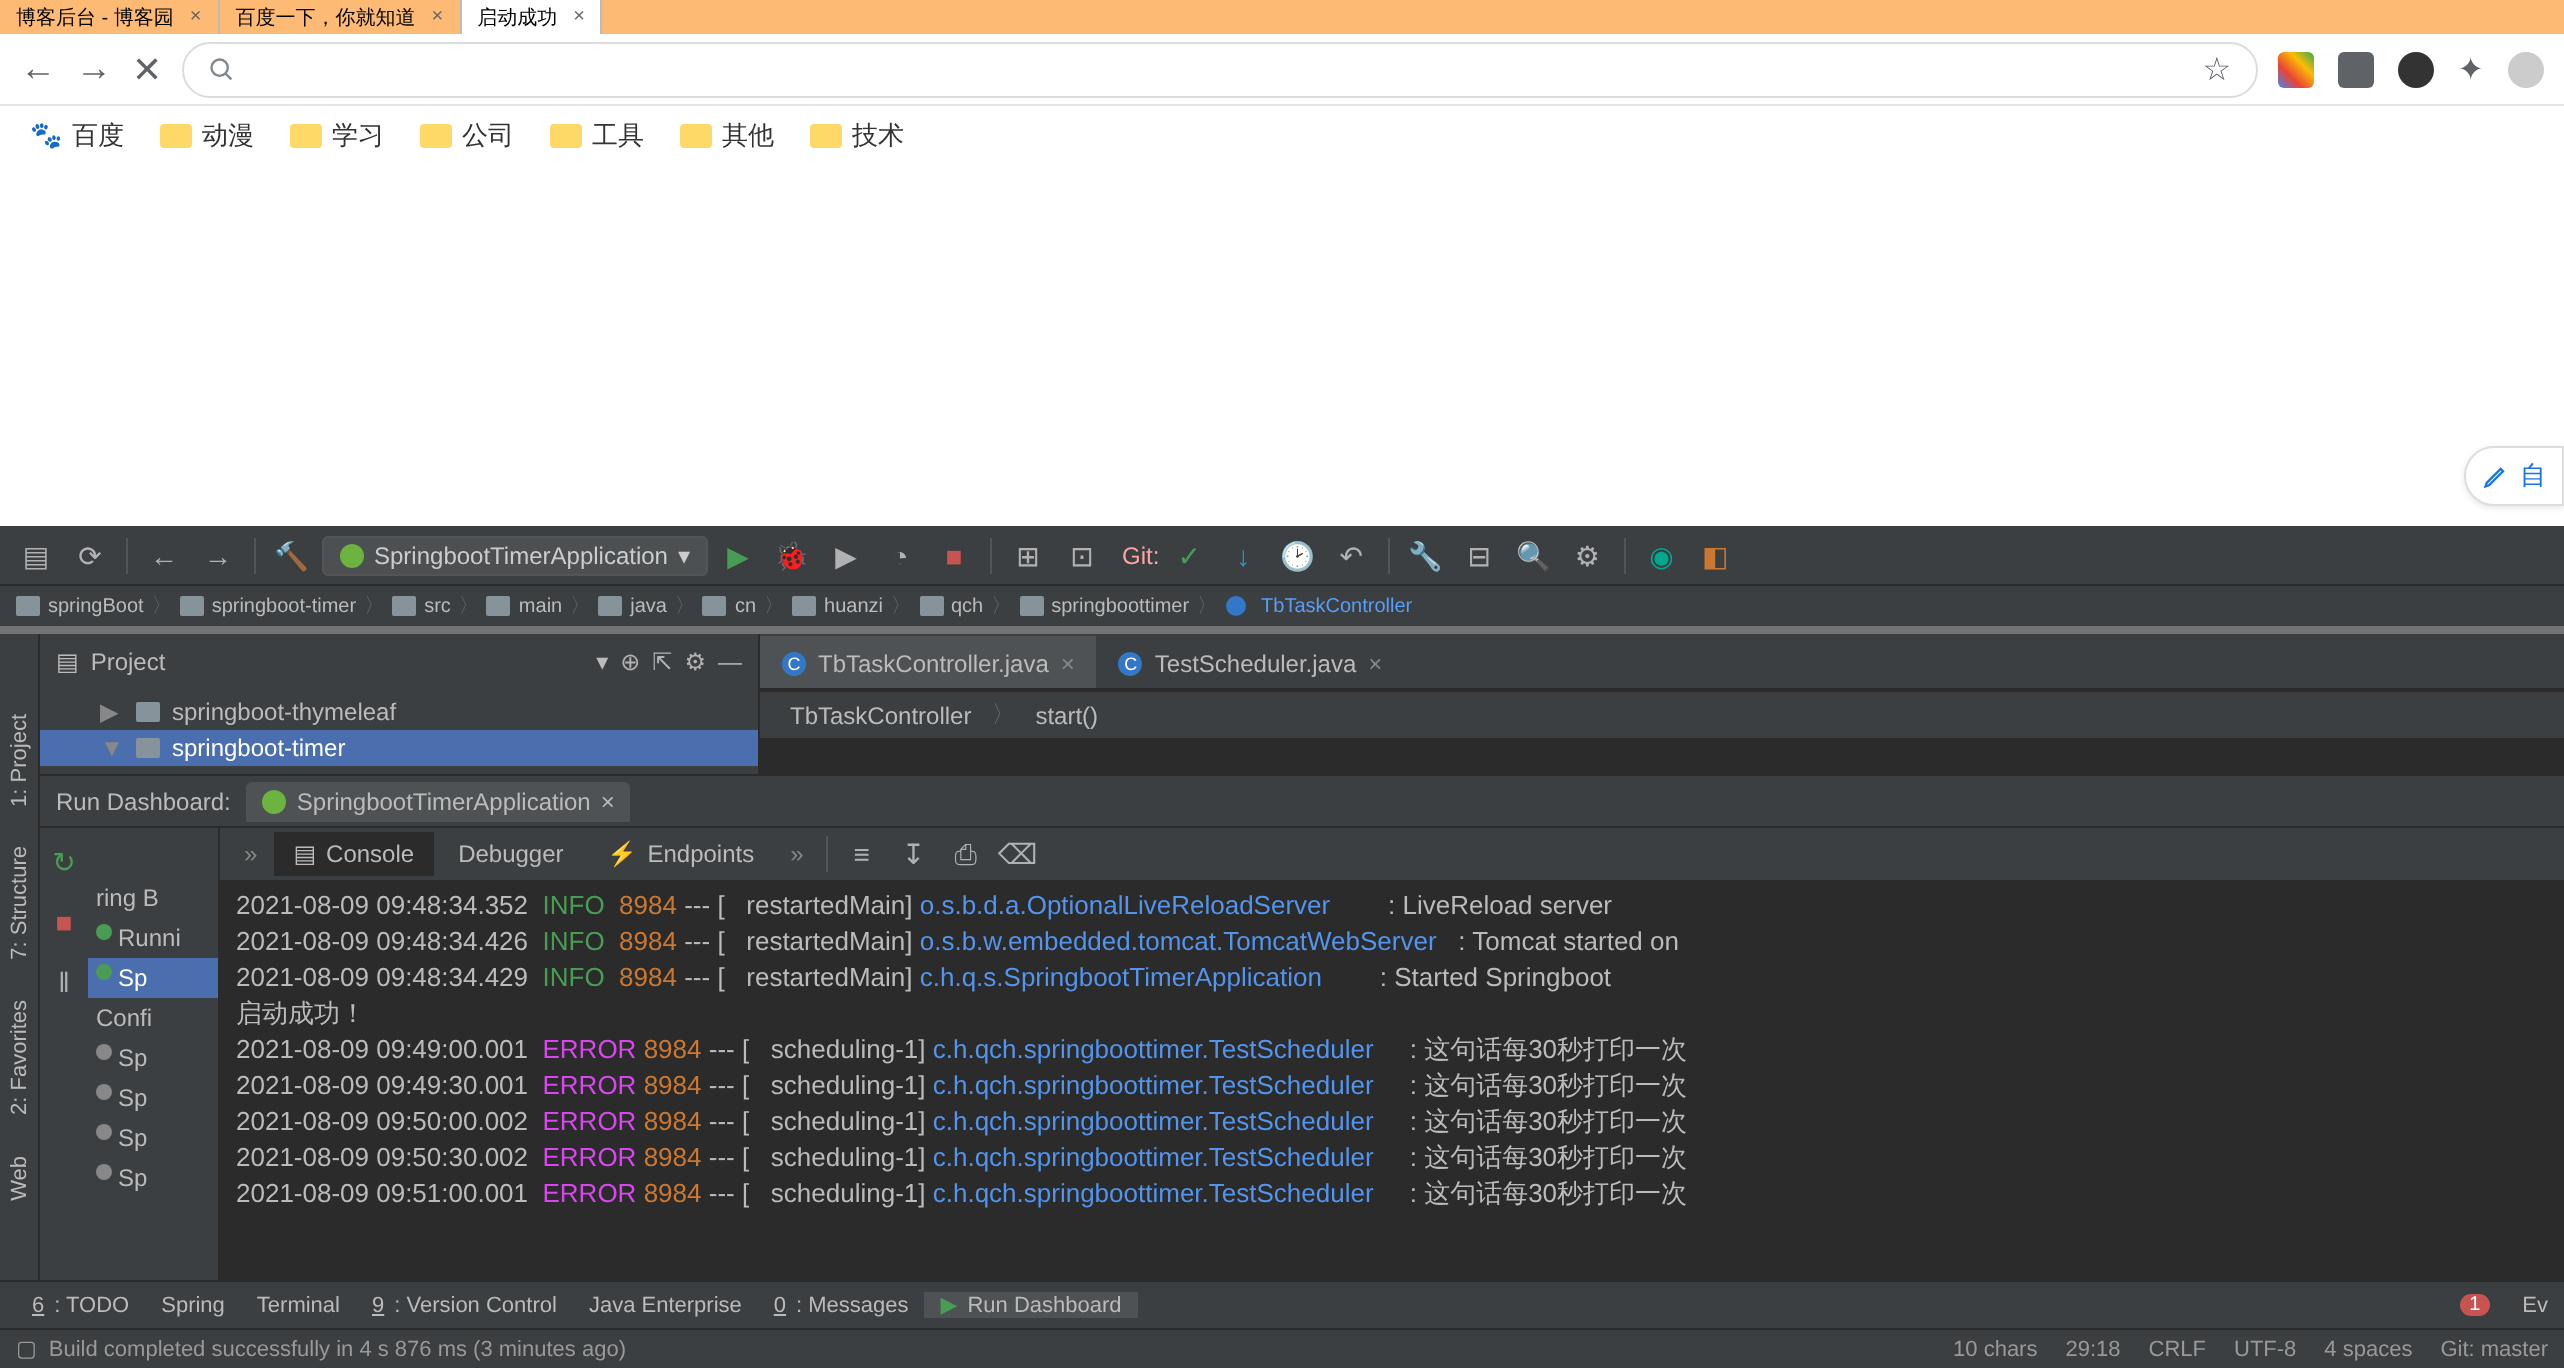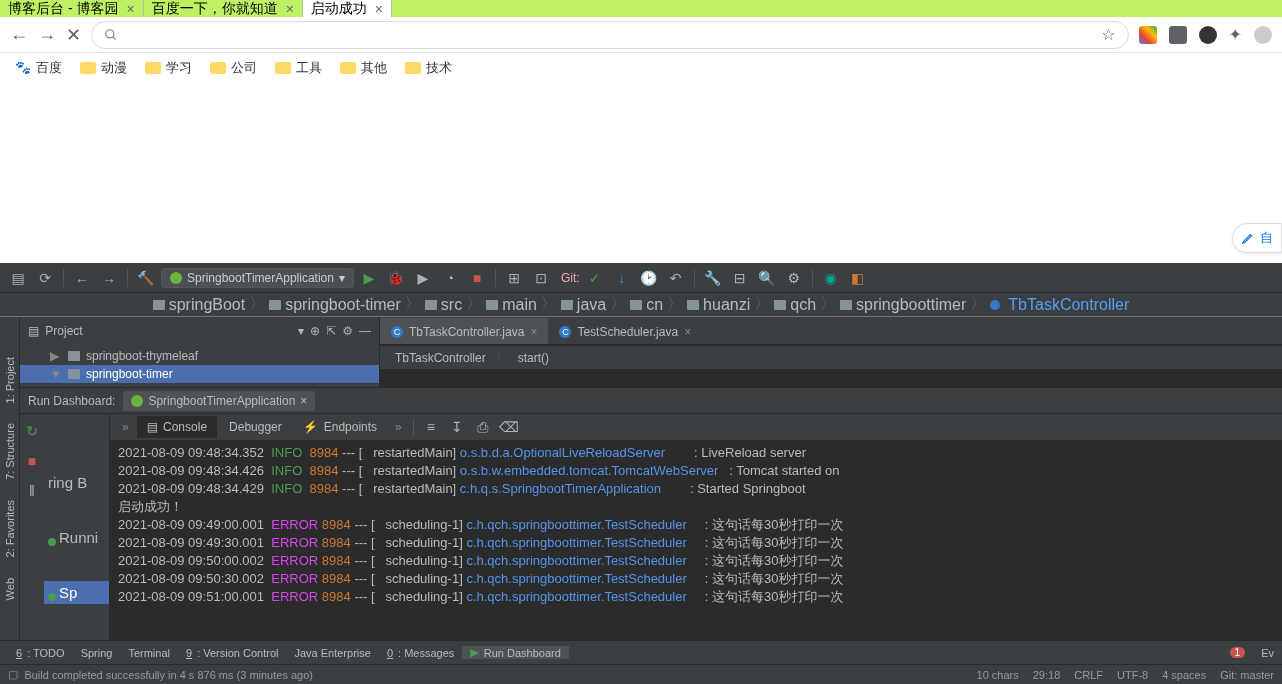--- a/index.html
+++ b/index.html
@@ -1,19 +1,19 @@
 <!DOCTYPE html>
 <html><head>
 <meta charset="utf-8">
 <style>
 * { margin: 0; padding: 0; box-sizing: border-box; font-family: "Segoe UI", Arial, sans-serif; }
 body { width: 1282px; height: 684px; overflow: hidden; background: #fff; display: flex; flex-direction: column; }
 
 
-.browser-tabs { height: 17px; background: #bef264; display: flex; align-items: center; font-size: 14px; overflow:hidden;}
+.browser-tabs { height: 17px; background: #fdba74; display: flex; align-items: center; font-size: 10px; overflow:hidden;}
 .btab { display:flex; align-items:center; padding:0 8px; height:100%; border-right:1px solid #bbb; }
 .btab .x { margin-left:8px; color:#666; cursor:pointer;}
 .btab.active { background:#fff;}
 .browser-nav { height: 36px; background:#fff; display:flex; align-items:center; padding:0 10px; gap:10px; border-bottom:1px solid #e5e5e5;}
 .nav-icon { color:#5f6368; font-size:18px; cursor:pointer; display:flex; align-items:center;}
 .omnibox { flex:1; height:28px; border:1px solid #dadce0; border-radius:14px; display:flex; align-items:center; padding:0 12px; color:#80868b;}
 .omnibox svg { margin-right:8px;}
 .ext-icons { display:flex; gap:12px; align-items:center;}
 .ext-ic { width:18px; height:18px; border-radius:3px;}
 .bookmarks { height:30px; background:#fff; display:flex; align-items:center; padding:0 15px; gap:18px; font-size:13px; color:#333;}
@@ -28,21 +28,21 @@
 .ide { flex:1; background:#3c3f41; color:#bbb; display:flex; flex-direction:column; font-size:12px; overflow:hidden;}
 .ide-toolbar { height:30px; background:#3c3f41; border-bottom:1px solid #2b2b2b; display:flex; align-items:center; padding:0 6px; gap:3px;}
 .tb-btn { width:24px; height:24px; display:flex; align-items:center; justify-content:center; color:#afb1b3; cursor:pointer; font-size:14px;}
 .tb-btn.green { color:#499c54;}
 .tb-btn.red { color:#c75450;}
 .tb-sep { width:1px; height:18px; background:#555; margin:0 3px;}
 .run-config { background:#4c5052; border:1px solid #555; border-radius:3px; padding:2px 8px; display:flex; align-items:center; gap:5px; color:#ccc;}
 .spring-ic { width:12px; height:12px; background:#6db33f; border-radius:50%;}
 .git-label { color:#fca5a5; margin-left:5px;}
 
-.breadcrumbs { height:24px; background:#3c3f41; border-bottom:1px solid #737373; display:flex; align-items:center; padding:0 8px; gap:4px; font-size:16px;justify-content:center;}
+.breadcrumbs { height:24px; background:#3c3f41; border-bottom:4px solid #737373; display:flex; align-items:center; padding:0 8px; gap:4px; font-size:10px;}
 .crumb { display:flex; align-items:center; gap:4px; color:#bbb;}
 .crumb.link { color:#589df6;}
 .crumb-sep { color:#666;}
 .fld-ic { width:12px; height:10px; background:#87939a; border-radius:1px;}
 
 .ide-body { flex:1; display:flex; overflow:hidden;}
 .side-tabs { width:20px; background:#3c3f41; border-right:1px solid #2b2b2b; display:flex; flex-direction:column; align-items:center; padding-top:30px;}
 .side-tab { writing-mode:vertical-rl; transform:rotate(180deg); padding:10px 2px; font-size:11px; color:#bbb; cursor:pointer;}
 
 .main-cols { flex:1; display:flex; flex-direction:column; overflow:hidden;}
@@ -68,21 +68,21 @@
 .cmt { color:#629755;}
 .editor-bc { height:24px; background:#3c3f41; border-top:1px solid #2b2b2b; display:flex; align-items:center; padding:0 15px; gap:10px; color:#bbb; font-size:12px;}
 
 .run-dash { flex:1; display:flex; flex-direction:column; background:#2b2b2b; overflow:hidden;}
 .rd-header { height:26px; background:#3c3f41; border-bottom:1px solid #2b2b2b; display:flex; align-items:center; padding:0 8px; gap:8px;}
 .rd-header .title { color:#bbb;}
 .rd-tab { display:flex; align-items:center; gap:5px; background:#4e5254; padding:3px 8px; border-radius:3px 3px 0 0;}
 .rd-body { flex:1; display:flex; overflow:hidden;}
 .rd-left-tb { width:24px; background:#3c3f41; display:flex; flex-direction:column; align-items:center; padding-top:5px; gap:6px;}
 .rd-tree { width:66px; background:#3c3f41; border-right:1px solid #2b2b2b; padding-top:25px; overflow:hidden;}
-.rd-tree-row { padding:3px 4px; font-size:15px; color:#bbb; cursor:pointer; white-space:nowrap; display:flex; align-items:flex-end; gap:3px;margin-top:32px;}
+.rd-tree-row { padding:3px 4px; font-size:12px; color:#bbb; cursor:pointer; white-space:nowrap; display:flex; align-items:flex-start; gap:3px;}
 .rd-tree-row.sel { background:#4b6eaf; color:#fff;}
 .dot { width:8px; height:8px; border-radius:50%;}
 .dot.g{background:#499c54;} .dot.gr{background:#888;}
 .rd-right { flex:1; display:flex; flex-direction:column; overflow:hidden;}
 .console-tabs { height:26px; background:#3c3f41; display:flex; align-items:center; padding:0 6px; gap:2px;}
 .ctab { padding:4px 10px; color:#bbb; cursor:pointer; display:flex; align-items:center; gap:5px;}
 .ctab.active { background:#2b2b2b;}
 .console-out { flex:1; background:#2b2b2b; font-family:Consolas,monospace; font-size:13px; padding:4px 8px; overflow:hidden; white-space:pre; line-height:18px;}
 .lg-ts{color:#bbb;} .lg-info{color:#499c54;} .lg-err{color:#d946ef;} .lg-pid{color:#cc7832;} .lg-logger{color:#5394ec;} .lg-msg{color:#bbb;}
 

